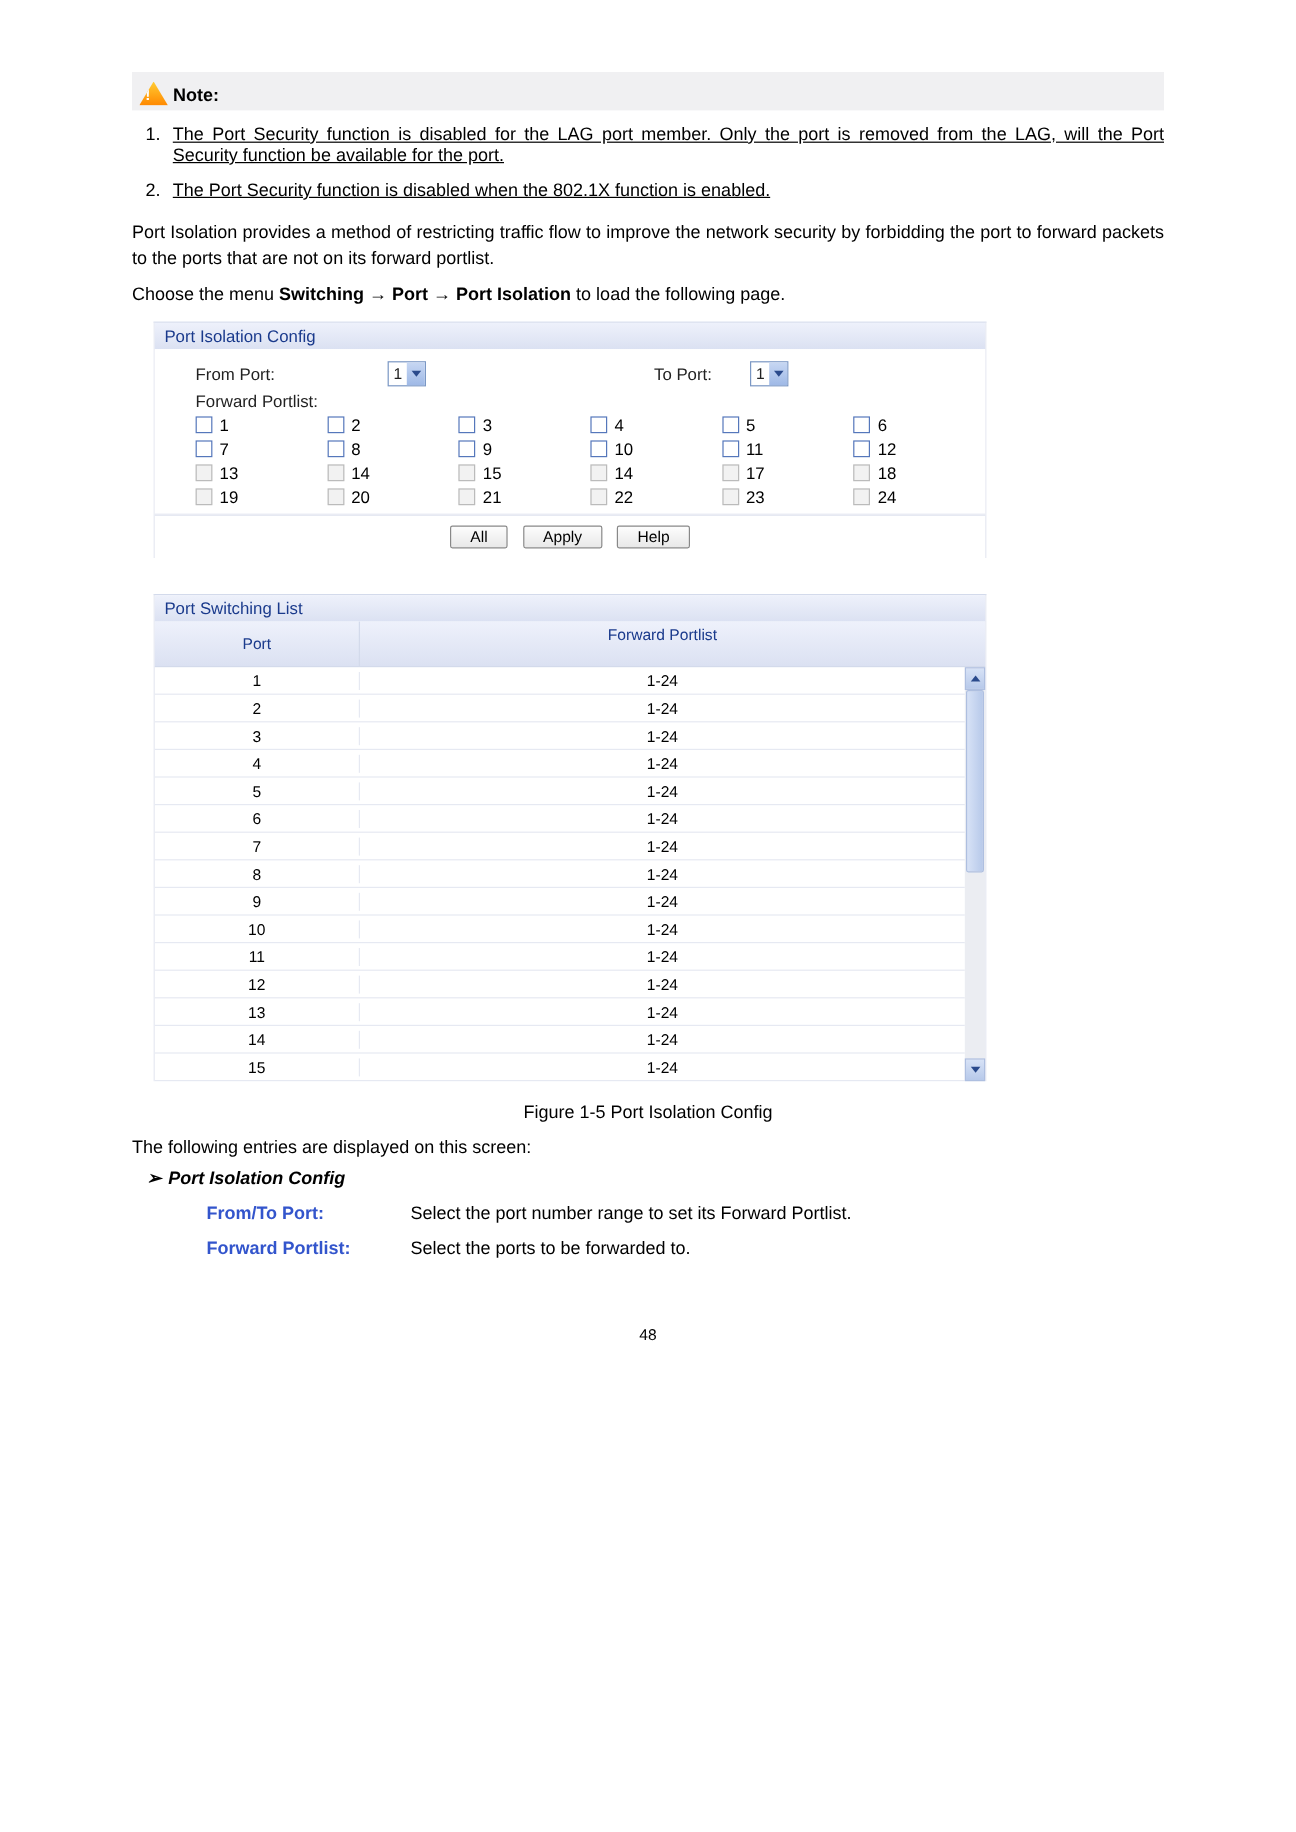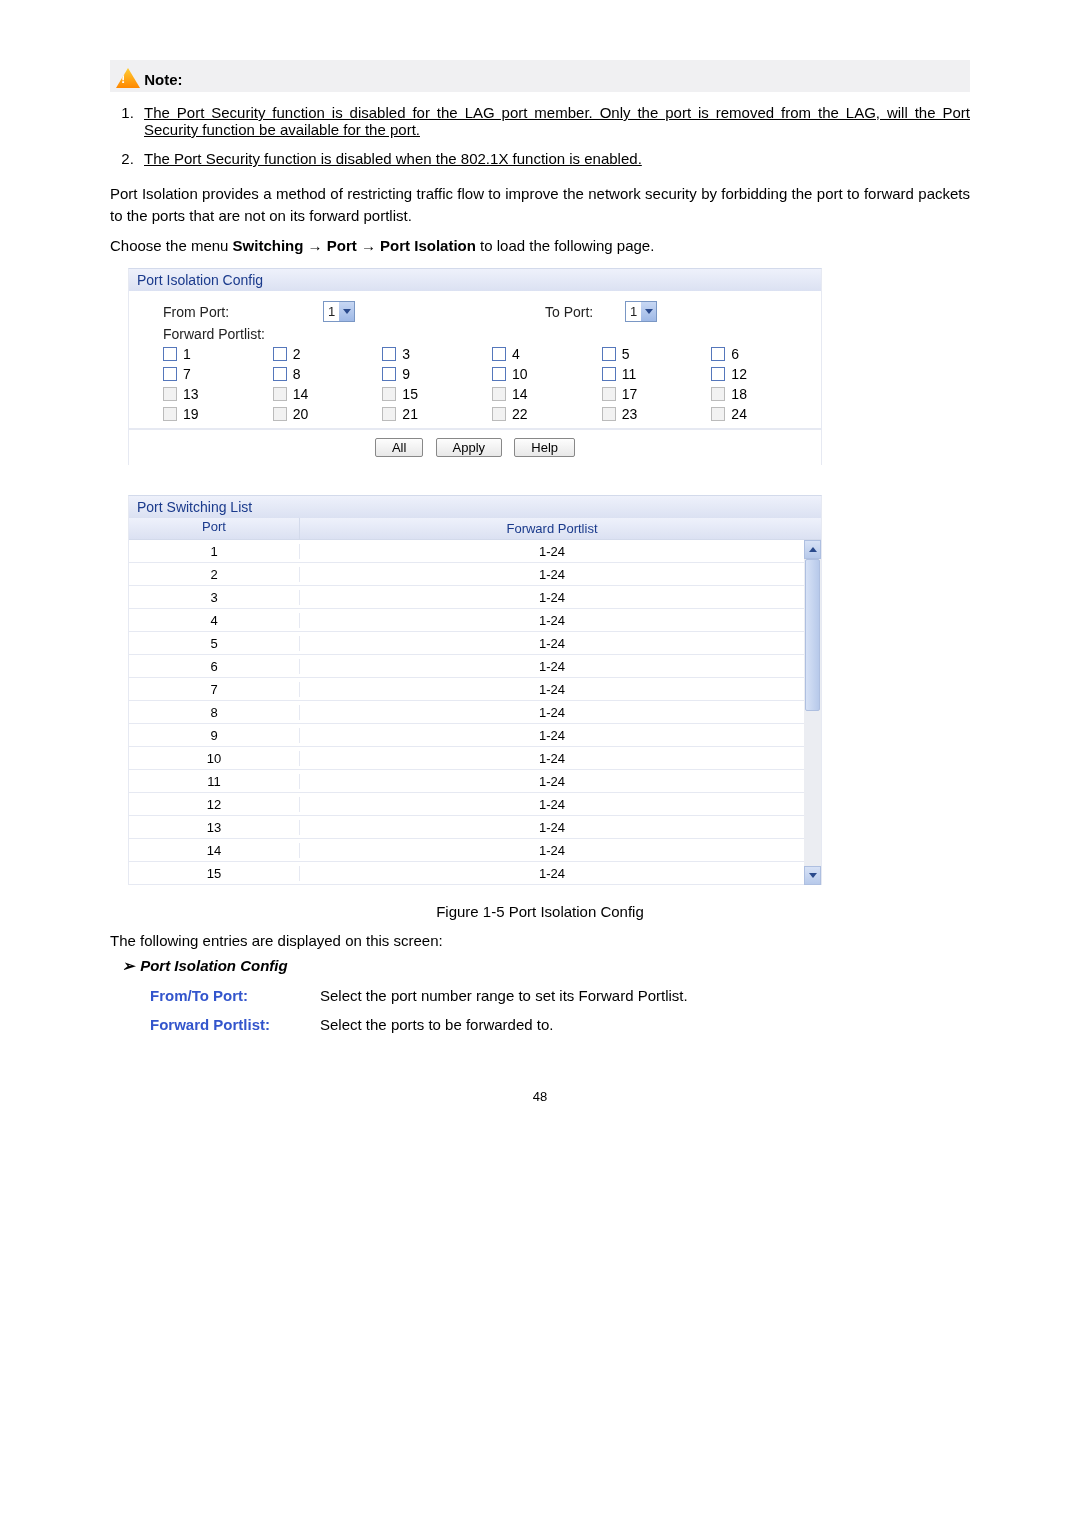--- a/index.html
+++ b/index.html
@@ -118,21 +118,21 @@
   }
   
   .list-head{
     display:flex;
     background: linear-gradient(#eef1fb,#dbe1f2);
     color:#1a3a8c;
     font-size:13px;
     text-align:center;
     border-bottom:1px solid #d3daeb;
   }
-  .col-port{width:170px;border-right:1px solid #d3daeb;padding:1px 0;}
+  .col-port{width:170px;border-right:1px solid #d3daeb;padding:11px 0;}
   .col-fwd {flex:1;padding:3px 0;}
   .col-scroll{width:17px;}
   .list-body{
     display:flex;
   }
   .list-rows{ flex:1; }
   .list-row{
     display:flex;
     font-size:13px;
     text-align:center;
@@ -160,21 +160,21 @@
     background:linear-gradient(90deg,#d7e2f6,#b7c9ea);
     border:1px solid #aebfe0;
     border-radius:2px;
   }
   .chev.up{border-top:none;border-bottom:5px solid #2a4a8c;}
   .fig-caption{text-align:center;font-size:15px;margin:18px 0 8px 0;}
   .entries-text{margin:12px 0 8px 0;}
   .bullet-sec{margin:6px 0 6px 12px;font-weight:bold;font-style:italic;}
   .bullet-sec .arrow{display:inline-block;width:14px;}
   .field-table{margin-left:40px;}
-  .field-row{display:flex;padding:6px 0;}
+  .field-row{display:flex;padding:6px 0;margin-left:22px;}
   .field-name{color:#3355cc;font-weight:bold;width:170px;}
   .field-desc{flex:1;}
   .page-num{text-align:center;font-size:13px;margin-top:50px;}
 </style>
 </head>
 <body>
 
 <div class="page">
 
   <div class="note-block">

